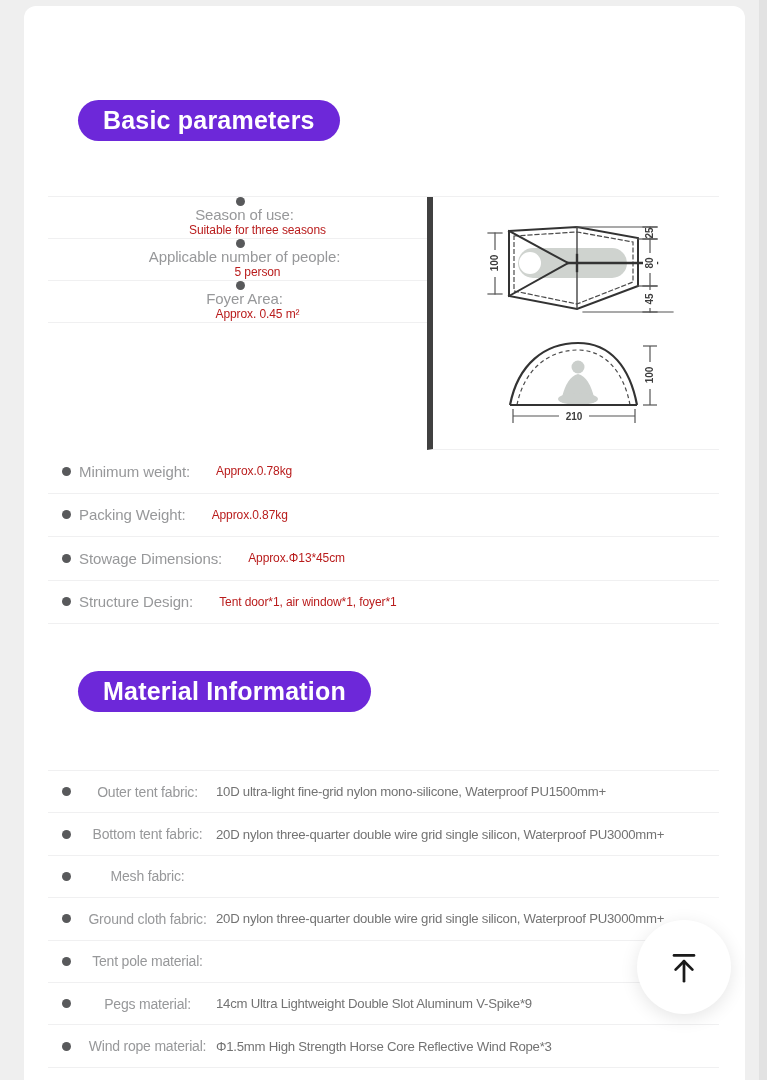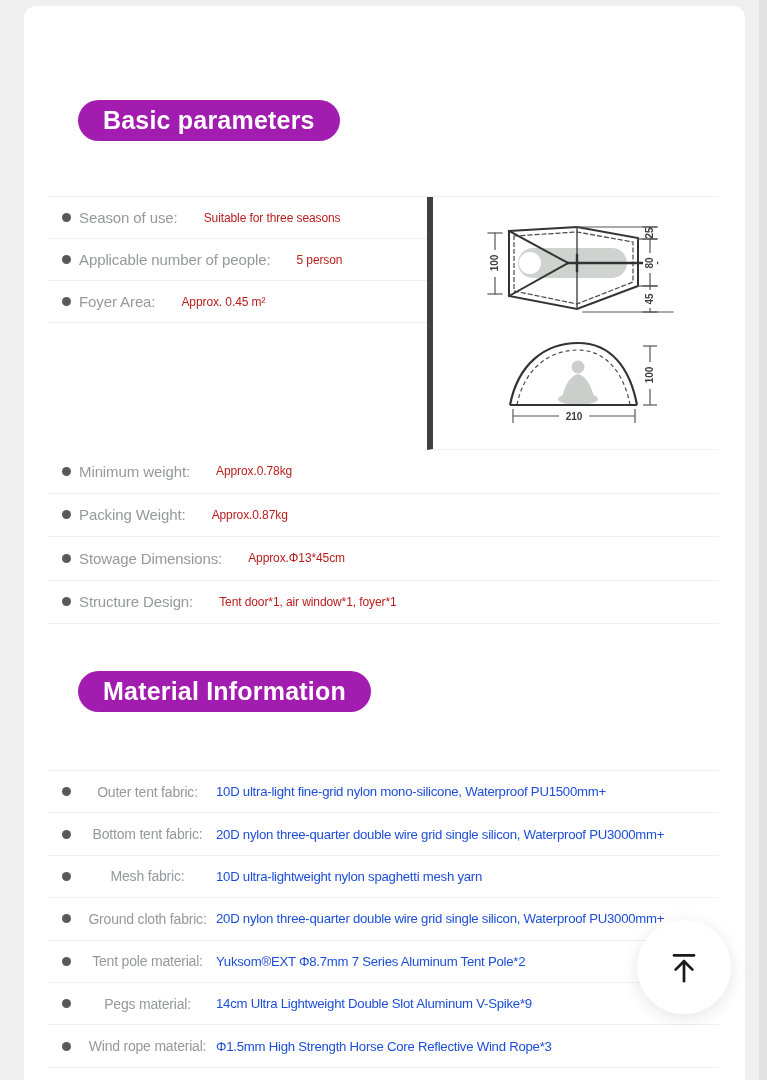--- a/index.html
+++ b/index.html
@@ -8,21 +8,21 @@
     background:#efefef;
     font-family:"Liberation Sans","DejaVu Sans",sans-serif;
   }
   .edge-right{position:absolute;right:0;top:0;width:8px;height:1080px;background:#e2e2e2;}
   .card{
     position:absolute;left:24px;top:6px;width:721px;height:1074px;
     background:#ffffff;border-radius:12px 12px 0 0;
   }
   .pill{
     position:absolute;height:41px;line-height:41px;
-    background:#a21caf;color:#fff;border-radius:21px;
+    background:#6d28d9;color:#fff;border-radius:21px;
     padding:0 25px;font-size:25px;font-weight:600;letter-spacing:.2px;
     white-space:nowrap;
   }
   #pill-basic{left:78px;top:100px;}
   #pill-material{left:78px;top:671px;}
 
   .table{position:absolute;left:48px;width:671px;border-top:1px solid #f0f0f1;}
   #basic-table{top:196px;}
   #material-table{top:770px;}
   .table-upper{display:flex;}
@@ -32,28 +32,28 @@
   .row{
     display:flex;align-items:center;
     border-bottom:1px solid #f0f0f1;
     padding-left:14px;box-sizing:border-box;
     white-space:nowrap;overflow:hidden;
   }
   .row .bullet{
     width:9px;height:9px;border-radius:50%;background:#58595b;
     flex:0 0 9px;margin-right:8px;
   }
-  .basic-row{height:42px;}
+  .basic-row{height:42px;flex-direction:column;}
   .basic-row-full{height:43.5px;}
   .basic-row .lbl,.basic-row-full .lbl{font-size:15px;color:#97989a;letter-spacing:-.1px;}
   .basic-row .val,.basic-row-full .val{font-size:12px;color:#b91c1c;margin-left:26px;letter-spacing:-.1px;}
 
   .mat-row{height:42.4px;text-align:center;}
   .mat-row .lbl{font-size:14px;color:#97989a;letter-spacing:-.2px;flex:0 0 137px;}
-  .mat-row .val{font-size:13.2px;color:#1d4ed8;letter-spacing:-.25px;}
+  .mat-row .val{font-size:13.2px;color:#737373;letter-spacing:-.25px;}
 
   .back-top{
     position:absolute;left:637px;top:920px;width:94px;height:94px;
     background:#fff;border-radius:50%;z-index:6;
     box-shadow:0 4px 18px rgba(0,0,0,.10);
     display:flex;align-items:center;justify-content:center;
     cursor:pointer;
   }
   svg text{font-family:"Liberation Sans","DejaVu Sans",sans-serif;}
 </style>
@@ -192,31 +192,29 @@
     <span class="val">10D ultra-light fine-grid nylon mono-silicone, Waterproof PU1500mm+</span>
   </div>
   <div class="row mat-row">
     <span class="bullet"></span>
     <span class="lbl">Bottom tent fabric:</span>
     <span class="val">20D nylon three-quarter double wire grid single silicon, Waterproof PU3000mm+</span>
   </div>
   <div class="row mat-row">
     <span class="bullet"></span>
     <span class="lbl">Mesh fabric:</span>
-    <span class="val">10D ultra-lightweight nylon spaghetti mesh yarn</span>
   </div>
   <div class="row mat-row">
     <span class="bullet"></span>
     <span class="lbl">Ground cloth fabric:</span>
     <span class="val">20D nylon three-quarter double wire grid single silicon, Waterproof PU3000mm+</span>
   </div>
   <div class="row mat-row">
     <span class="bullet"></span>
     <span class="lbl">Tent pole material:</span>
-    <span class="val">Yuksom®EXT Φ8.7mm 7 Series Aluminum Tent Pole*2</span>
   </div>
   <div class="row mat-row">
     <span class="bullet"></span>
     <span class="lbl">Pegs material:</span>
     <span class="val">14cm Ultra Lightweight Double Slot Aluminum V-Spike*9</span>
   </div>
   <div class="row mat-row">
     <span class="bullet"></span>
     <span class="lbl">Wind rope material:</span>
     <span class="val">Φ1.5mm High Strength Horse Core Reflective Wind Rope*3</span>

